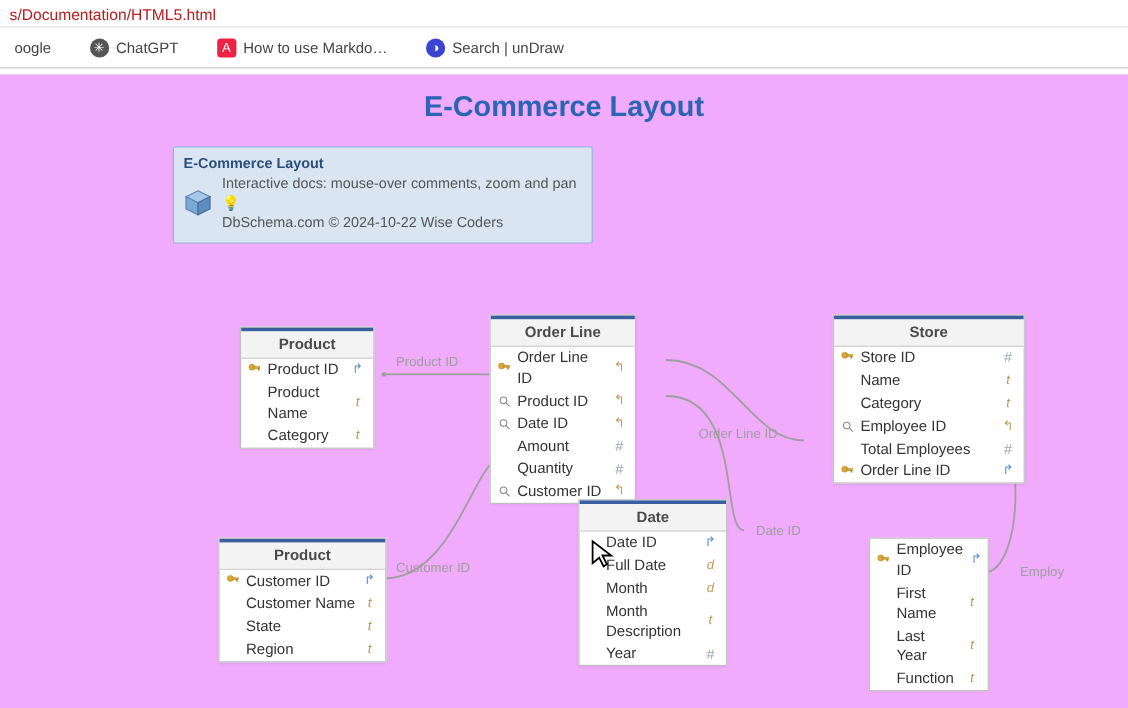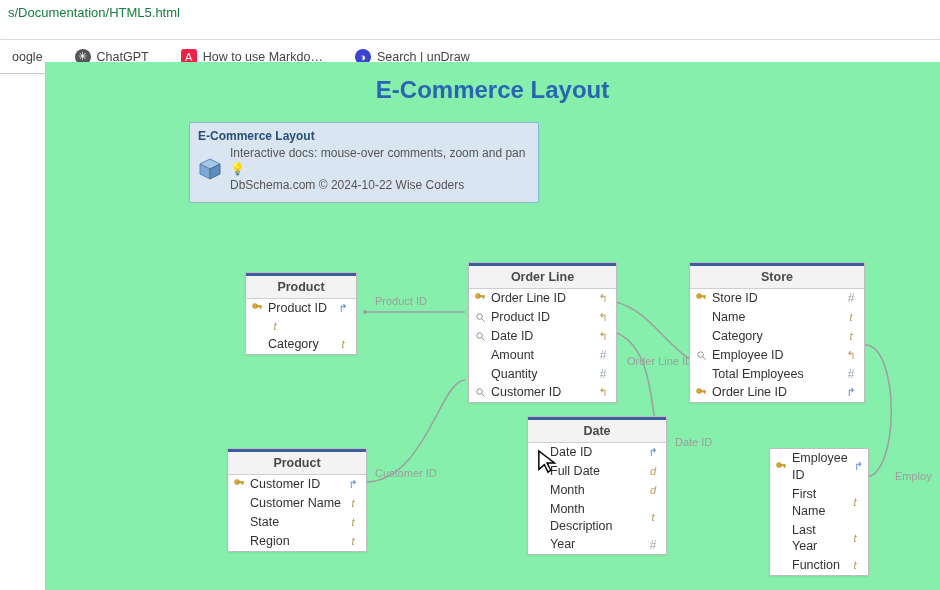--- a/index.html
+++ b/index.html
@@ -8,26 +8,26 @@
     font-family: "Segoe UI", Arial, sans-serif;
     font-size: 13px;
     color: #333;
     background: #fff;
     width: 940px;
     height: 590px;
     overflow: hidden;
     position: relative;
   }
   .address-bar {
-    height: 40px;
+    height: 23px;
     background: #fff;
     border-bottom: 1px solid #ddd;
     padding: 5px 8px;
     font-size: 13px;
-    color: #15803d;
+    color: #b91c1c;
   }
   .bookmarks-bar {
     height: 34px;
     background: #fff;
     border-bottom: 1px solid #ccc;
     display: flex;
     align-items: center;
     gap: 24px;
     padding: 0 8px;
     box-shadow: 0 1px 3px rgba(0,0,0,0.05);
@@ -45,23 +45,22 @@
   .bm-icon {
     width: 16px; height: 16px;
     display: flex; align-items: center; justify-content: center;
     border-radius: 3px;
     font-size: 11px;
     color: #fff;
   }
   .canvas-wrap {
     position: absolute;
     left: 0; right: 0; top: 62px; bottom: 0;
-    background: #86efac;
+    background: #f0abfc;
     overflow: hidden;
-    margin-left: 45px;
   }
   .page-title {
     text-align: center;
     font-size: 24px;
     font-weight: 600;
     color: #2a65b3;
     margin: 14px 0 8px 0;
   }
   .info-panel {
     position: absolute;
@@ -247,31 +246,32 @@
                 <rect x="11" y="7" width="10" height="3"></rect>
                 <rect x="18" y="10" width="2" height="3"></rect>
               </g>
             </svg>
           </span>
           <span class="col-name">Product ID</span>
           <span class="type-slot fk-ref">↱</span>
         </div>
         <div class="row">
           <span class="icon-slot"></span>
+          <span class="col-name">Product Name</span>
           <span class="type-slot type-t">t</span>
         </div>
         <div class="row">
           <span class="icon-slot"></span>
           <span class="col-name">Category</span>
           <span class="type-slot type-t">t</span>
         </div>
       </div>
   </div>
 
-  <div class="table" style="left:423px; top:200px; width:149px;">
+  <div class="table" style="left:408px; top:200px; width:122px;">
     <div class="thead">Order Line</div>
     <div id="tbl-orderline">
         <div class="row">
           <span class="icon-slot key-icon">
             <svg viewBox="0 0 24 24">
               <g fill="#d8a83a" stroke="#b8861a" stroke-width="1">
                 <circle cx="8" cy="8" r="5"></circle>
                 <rect x="11" y="7" width="10" height="3"></rect>
                 <rect x="18" y="10" width="2" height="3"></rect>
               </g>
@@ -322,21 +322,21 @@
                 <line x1="15" y1="15" x2="21" y2="21"></line>
               </g>
             </svg>
           </span>
           <span class="col-name">Customer ID</span>
           <span class="type-slot fk-arrow">↰</span>
         </div>
       </div>
   </div>
 
-  <div class="table" style="left:644px; top:200px; width:176px;">
+  <div class="table" style="left:694px; top:200px; width:160px;">
     <div class="thead">Store</div>
     <div id="tbl-store">
         <div class="row">
           <span class="icon-slot key-icon">
             <svg viewBox="0 0 24 24">
               <g fill="#d8a83a" stroke="#b8861a" stroke-width="1">
                 <circle cx="8" cy="8" r="5"></circle>
                 <rect x="11" y="7" width="10" height="3"></rect>
                 <rect x="18" y="10" width="2" height="3"></rect>
               </g>
@@ -415,21 +415,21 @@
           <span class="type-slot type-t">t</span>
         </div>
         <div class="row">
           <span class="icon-slot"></span>
           <span class="col-name">Region</span>
           <span class="type-slot type-t">t</span>
         </div>
       </div>
   </div>
 
-  <div class="table" style="left:482px; top:354px; width:140px;">
+  <div class="table" style="left:482px; top:354px; width:124px;">
     <div class="thead">Date</div>
     <div id="tbl-date">
         <div class="row">
           <span class="icon-slot"></span>
           <span class="col-name">Date ID</span>
           <span class="type-slot fk-ref">↱</span>
         </div>
         <div class="row">
           <span class="icon-slot"></span>
           <span class="col-name">Full Date</span>

